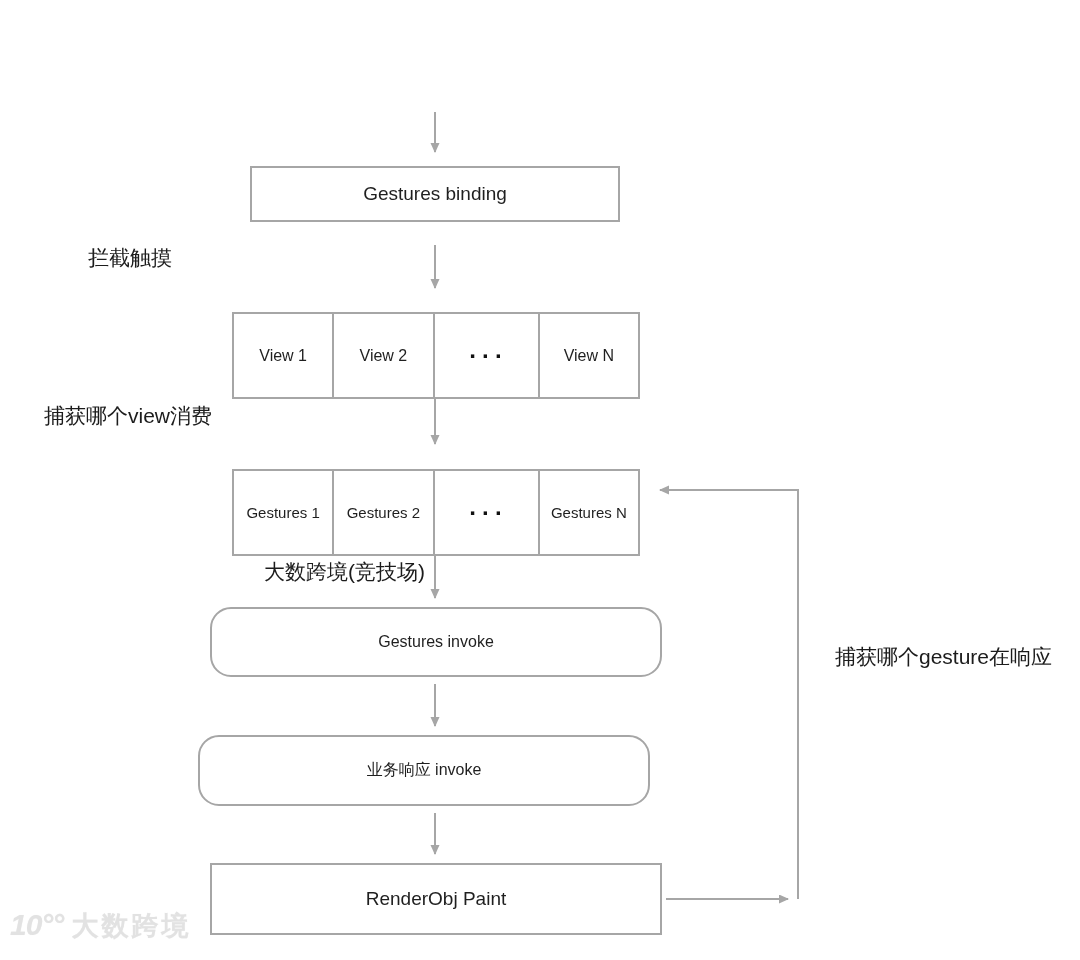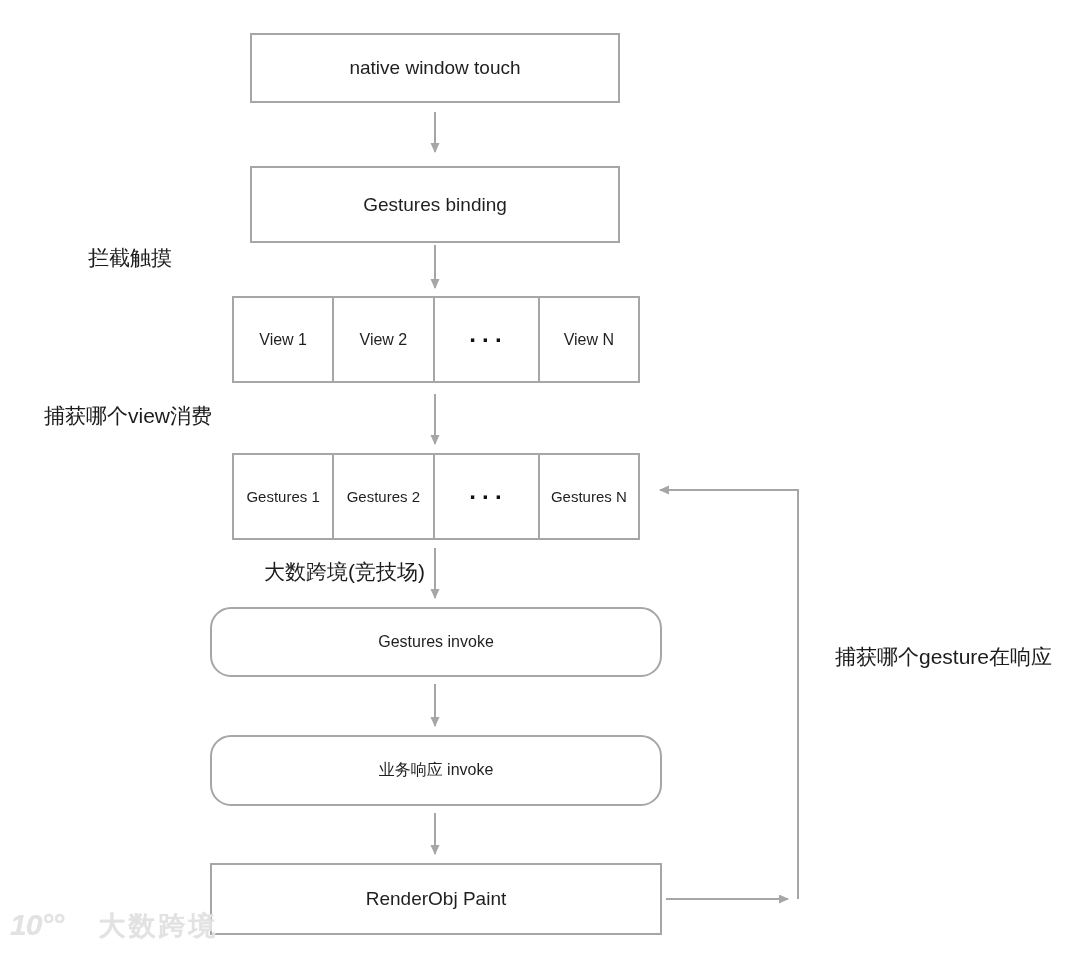--- a/index.html
+++ b/index.html
@@ -25,20 +25,21 @@
     color: #1f1f1f;
     box-sizing: border-box;
     text-align: center;
   }
   .box-lg { font-size: 19px; }
   .box-md { font-size: 16px; border-radius: 21px; }
   .cell-row {
     position: absolute;
     display: flex;
     box-sizing: border-box;
+    margin-top: 16px;
   }
   .cell {
     border: 2px solid #a6a6a6;
     background: #ffffff;
     display: flex;
     align-items: center;
     justify-content: center;
     color: #1f1f1f;
     box-sizing: border-box;
     flex: 1 1 0;
@@ -79,21 +80,20 @@
     font-size: 30px;
     font-weight: 700;
     font-style: italic;
     letter-spacing: -1px;
     margin-right: 8px;
   }
   .watermark .wm-text {
     font-size: 27px;
     font-weight: 700;
     letter-spacing: 3px;
-    margin-left: 27px;
   }
 </style>
 </head>
 <body>
 
 <div class="canvas">
 
   <svg class="arrows-svg" width="1080" height="960" viewBox="0 0 1080 960">
     <defs>
       <marker id="arrowhead" markerWidth="12" markerHeight="10" refX="9" refY="4.5" orient="auto" markerUnits="userSpaceOnUse">
@@ -105,41 +105,40 @@
     <line x1="435" y1="245" x2="435" y2="288" stroke="#a6a6a6" stroke-width="2" marker-end="url(#arrowhead)"></line>
     <line x1="435" y1="394" x2="435" y2="444" stroke="#a6a6a6" stroke-width="2" marker-end="url(#arrowhead)"></line>
     <line x1="435" y1="548" x2="435" y2="598" stroke="#a6a6a6" stroke-width="2" marker-end="url(#arrowhead)"></line>
     <line x1="435" y1="684" x2="435" y2="726" stroke="#a6a6a6" stroke-width="2" marker-end="url(#arrowhead)"></line>
     <line x1="435" y1="813" x2="435" y2="854" stroke="#a6a6a6" stroke-width="2" marker-end="url(#arrowhead)"></line>
 
     <line x1="666" y1="899" x2="788" y2="899" stroke="#a6a6a6" stroke-width="2" marker-end="url(#arrowhead)"></line>
     <path d="M798,899 L798,490 L660,490" fill="none" stroke="#a6a6a6" stroke-width="2" marker-end="url(#arrowhead)"></path>
   </svg>
 
-  <div class="box box-lg" style="left:250px; top:33px; width:370px; height:70px;">native window touch</div>
 
-  <div class="box box-lg" style="left:250px; top:166px; width:370px; height:77px;">Gestures binding</div>
+  <div class="box box-lg" style="left:250px; top:166px; width:370px; height:56px;">Gestures binding</div>
 
   <div class="cell-row" style="left:232px; top:296px; width:408px; height:87px;">
     <div class="cell cell-view">View 1</div>
     <div class="cell cell-view">View 2</div>
     <div class="cell cell-dots">···</div>
     <div class="cell cell-view">View N</div>
   </div>
 
   <div class="cell-row" style="left:232px; top:453px; width:408px; height:87px;">
     <div class="cell cell-gesture">Gestures 1</div>
     <div class="cell cell-gesture">Gestures 2</div>
     <div class="cell cell-dots">···</div>
     <div class="cell cell-gesture">Gestures N</div>
   </div>
 
   <div class="box box-md" style="left:210px; top:607px; width:452px; height:70px;">Gestures invoke</div>
 
-  <div class="box box-md" style="left:210px; top:735px; width:452px; height:71px;">业务响应 invoke</div>
+  <div class="box box-md" style="left:198px; top:735px; width:452px; height:71px;">业务响应 invoke</div>
 
   <div class="box box-lg" style="left:210px; top:863px; width:452px; height:72px;">RenderObj Paint</div>
 
   <div class="side-label" style="left:88px; top:244px;">拦截触摸</div>
 
   <div class="side-label" style="left:44px; top:402px;">捕获哪个view消费</div>
 
   <div class="side-label" style="left:264px; top:558px;">大数跨境(竞技场)</div>
 
   <div class="side-label" style="left:835px; top:643px;">捕获哪个gesture在响应</div>

